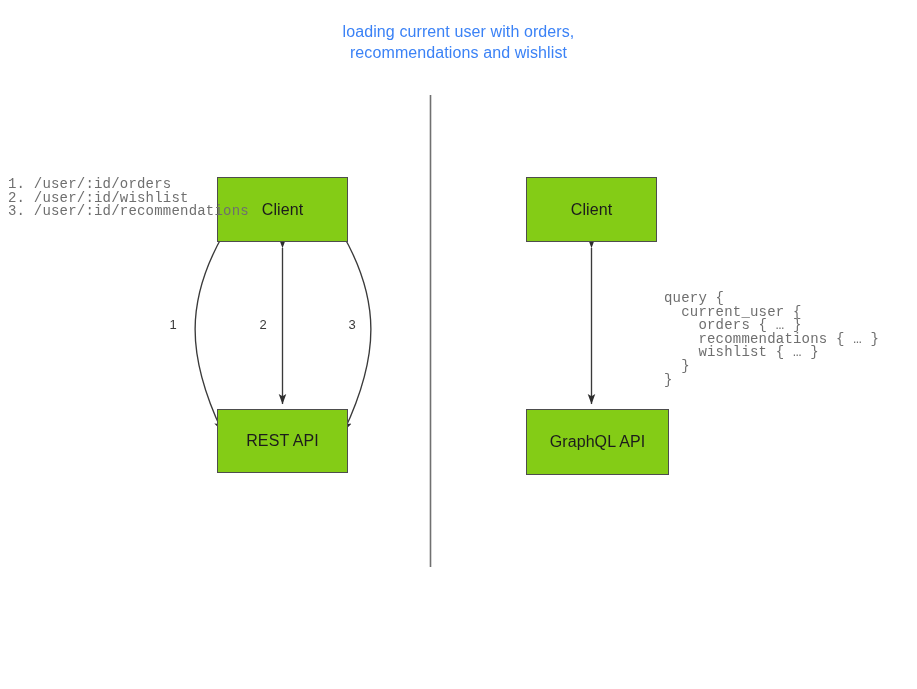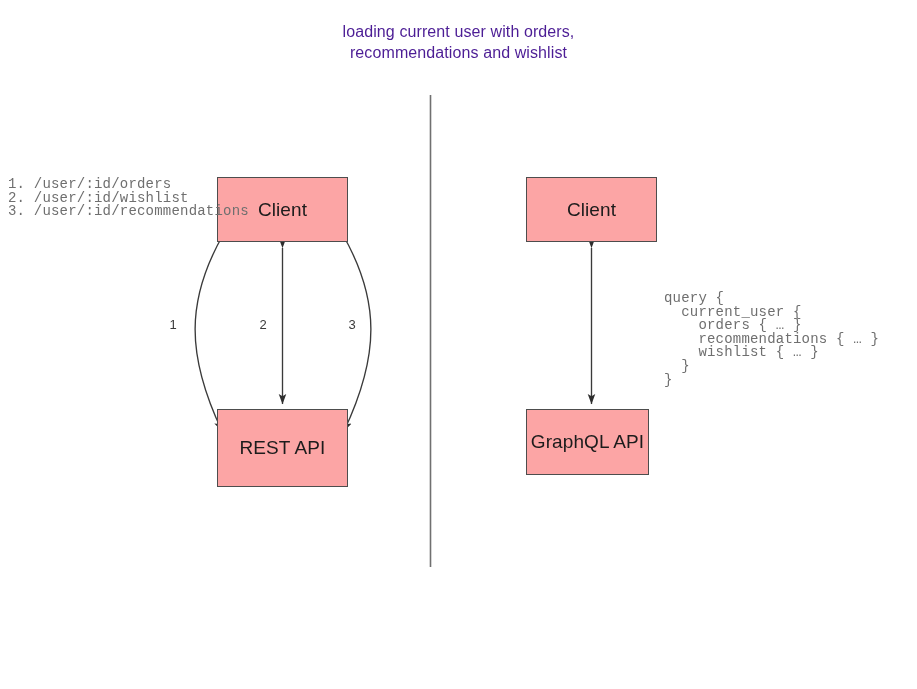--- a/index.html
+++ b/index.html
@@ -27,43 +27,43 @@
 
   
   .diagram-title {
     position: absolute;
     left: 0;
     top: 21px;
     width: 917px;
     text-align: center;
     font-size: 16px;
     line-height: 21px;
-    color: #4c1d95;
+    color: #3b82f6;
     white-space: pre-line;
     letter-spacing: 0.1px;
   }
 
   
   .node {
     position: absolute;
     box-sizing: border-box;
-    background: #fca5a5;
+    background: #84cc16;
     border: 1.3px solid #4d4d4d;
     display: flex;
     align-items: center;
     justify-content: center;
-    font-size: 19px;
+    font-size: 16px;
     color: #1c1c1c;
     letter-spacing: 0.1px;
   }
 
   #node-client-rest  { left: 217px; top: 177px; width: 131px; height: 65px; }
-  #node-rest-api     { left: 217px; top: 409px; width: 131px; height: 78px; }
+  #node-rest-api     { left: 217px; top: 409px; width: 131px; height: 64px; }
   #node-client-gql   { left: 526px; top: 177px; width: 131px; height: 65px; }
-  #node-graphql-api  { left: 526px; top: 409px; width: 123px; height: 66px; }
+  #node-graphql-api  { left: 526px; top: 409px; width: 143px; height: 66px; }
 
   
   .edge-label {
     position: absolute;
     font-size: 13px;
     color: #3a3a3a;
     text-align: center;
     width: 16px;
   }
   #edge-label-1 { left: 165px; top: 317px; }

